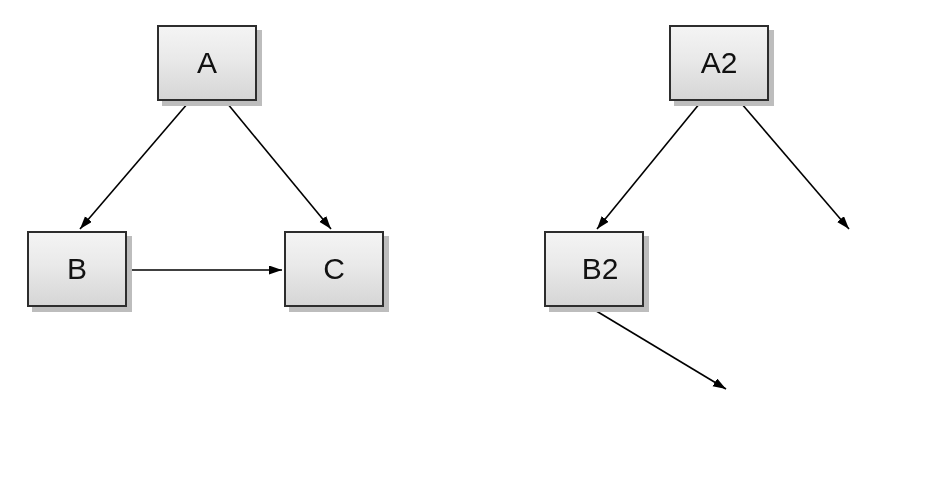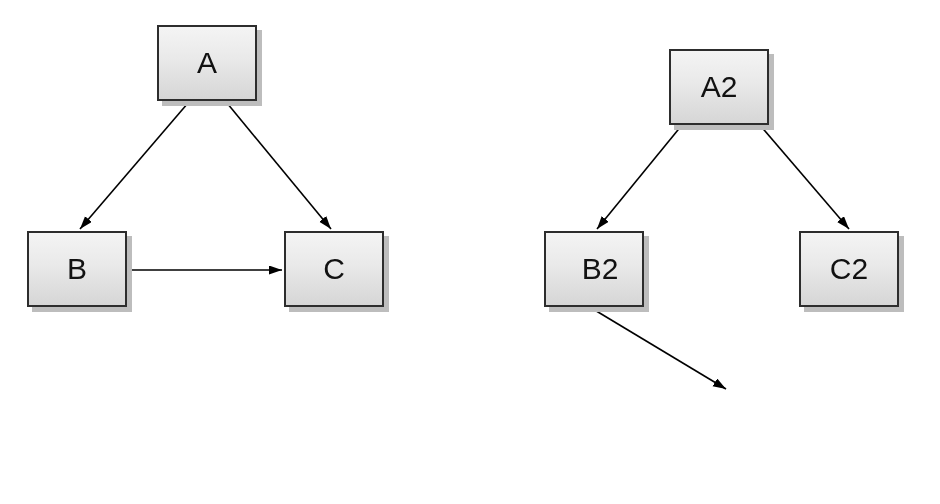--- a/index.html
+++ b/index.html
@@ -37,21 +37,21 @@
   .node-label {
     font-size: 30px;
     color: #111111;
     line-height: 1;
     user-select: none;
   }
   
   .node-a  { left: 157px; top: 25px;  }
   .node-b  { left: 27px;  top: 231px; }
   .node-c  { left: 284px; top: 231px; }
-  .node-a2 { left: 669px; top: 25px; margin-top: 24px;  }
+  .node-a2 { left: 669px; top: 25px;  }
   .node-b2 { left: 544px; top: 231px; padding-left: 12px; }
   .node-c2 { left: 799px; top: 231px; }
   .node-c3 { left: 677px; top: 391px; }
   .edge {
     stroke: #000000;
     stroke-width: 1.6;
   }
 </style>
 </head>
 <body>
@@ -81,17 +81,14 @@
   <div class="node node-c">
     <span class="node-label">C</span>
   </div>
 
   <div class="node node-a2">
     <span class="node-label">A2</span>
   </div>
   <div class="node node-b2">
     <span class="node-label">B2</span>
   </div>
-  <div class="node node-c2">
-    <span class="node-label">C2</span>
-  </div>
 
 </div>
 
 </body></html>

